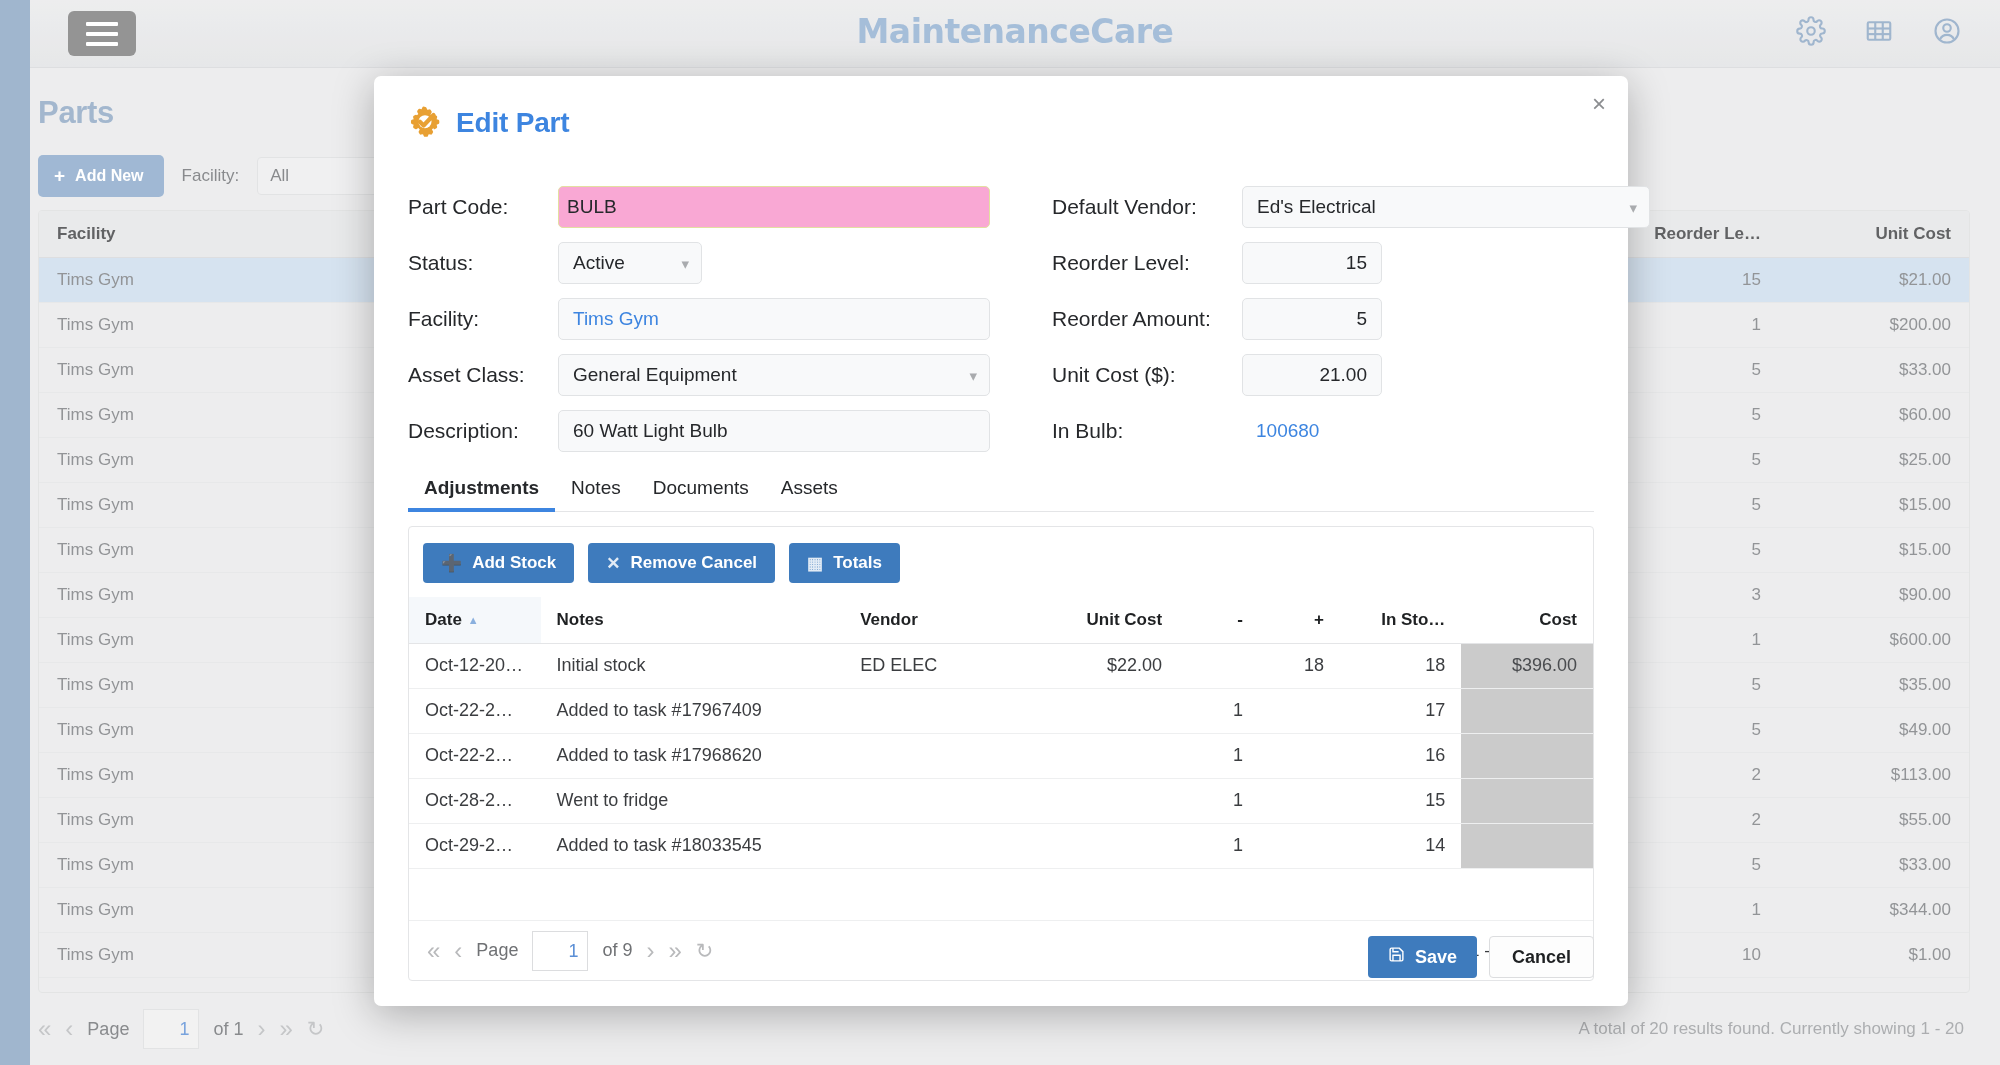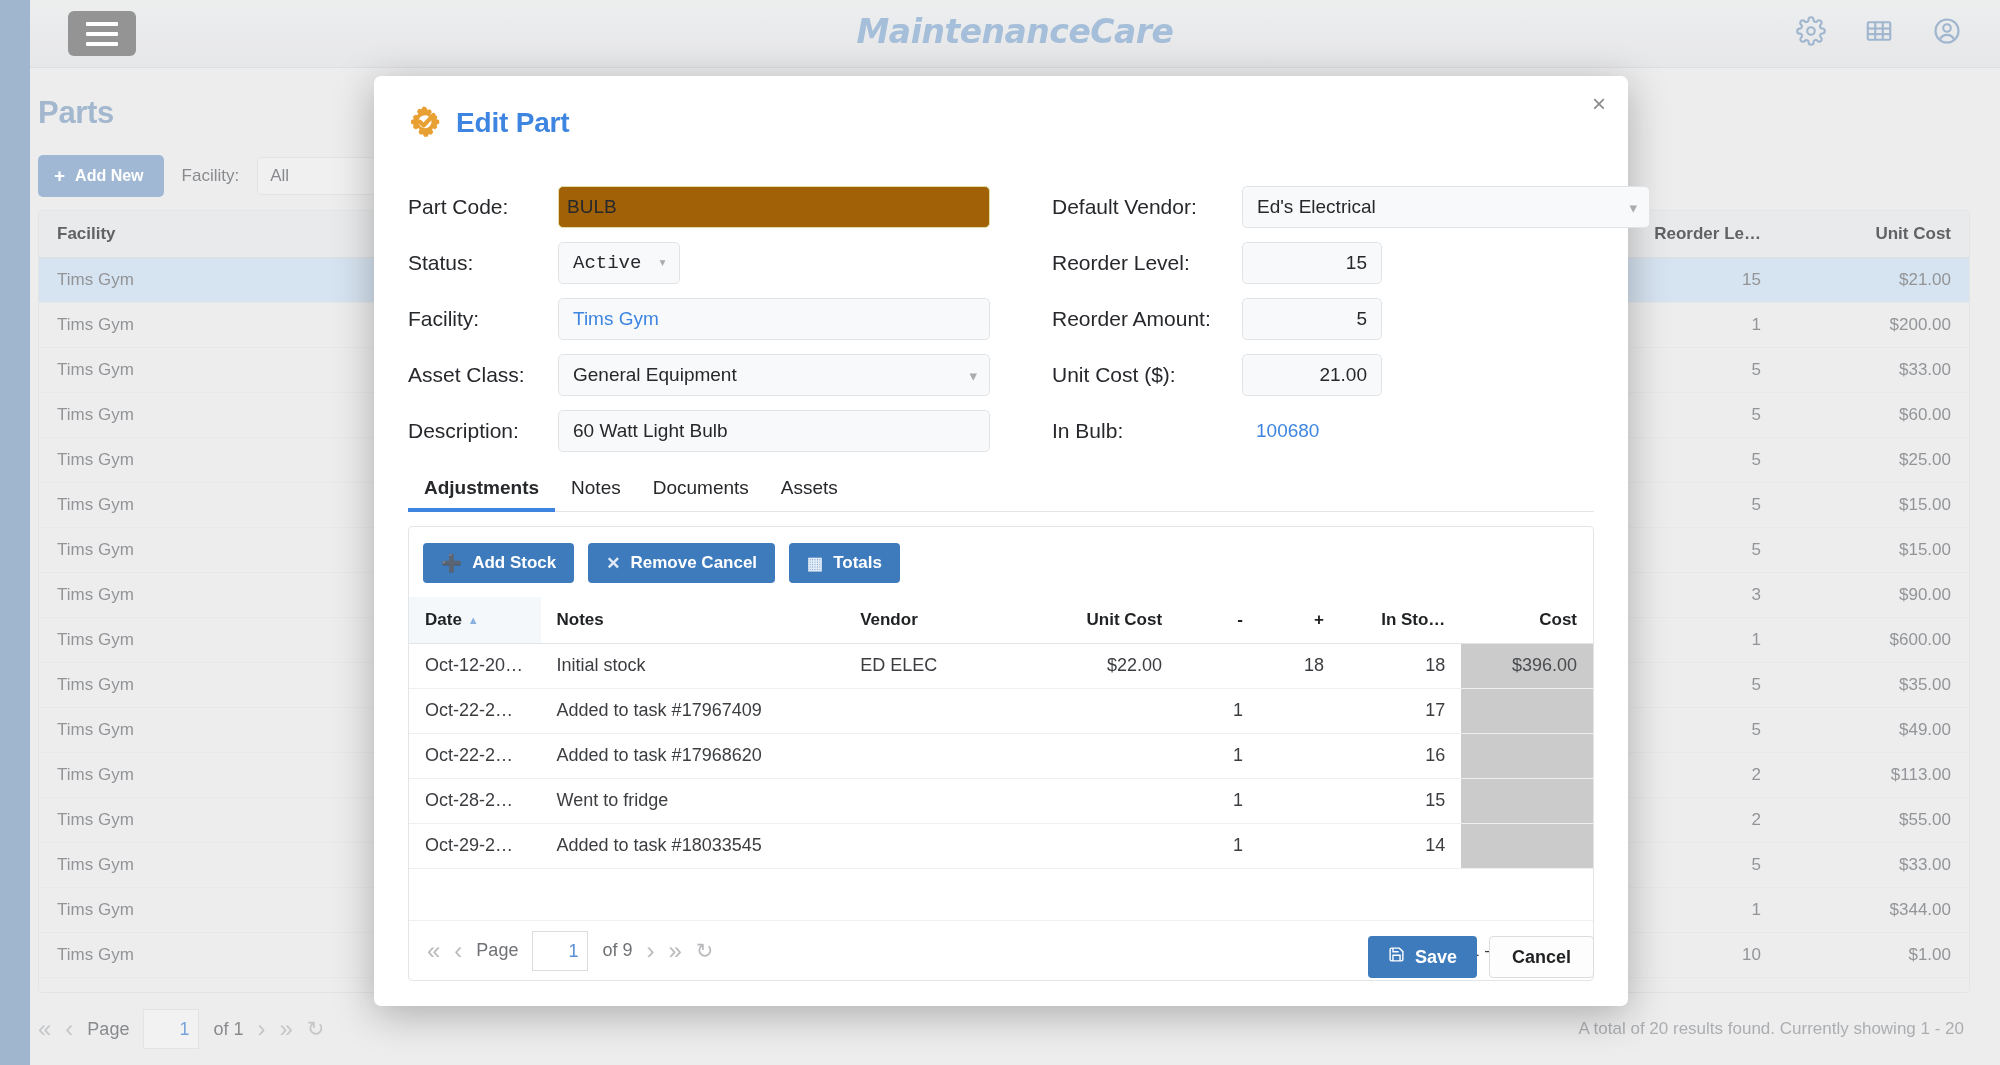--- a/index.html
+++ b/index.html
@@ -26,21 +26,21 @@
   #hamburger {
     position: absolute; left: 38px; top: 11px; width: 68px; height: 45px;
     background: #7d7d7d; border-radius: 6px;
     display: flex; flex-direction: column; justify-content: center; align-items: center; gap: 6px;
   }
   #hamburger span { display:block; width: 32px; height: 4px; background: #fff; border-radius: 1px; }
 
   #brand {
     position: absolute; left: 0; right: 0; top: 12px; text-align: center;
     font-family: "DejaVu Sans", sans-serif;
-    font-size: 33px; font-weight: 700; font-style: italic;
+    font-size: 33px; font-weight: 700; 
     color: #92b0d1; letter-spacing: -0.5px;
   }
   #topbar-icons { position: absolute; right: 38px; top: 16px; display: flex; gap: 38px; }
   #topbar-icons svg { display: block; }
 
   #page-title {
     position: absolute; left: 38px; top: 95px;
     font-size: 31px; font-weight: 700; color: #8fa8c4; letter-spacing: -0.3px;
   }
 
@@ -116,26 +116,26 @@
   .flabel { font-size: 21px; color: #26282b; width: 150px; flex: none; }
   .col-right .flabel { width: 190px; }
 
   .ctrl {
     height: 42px; background: #f8f9fa; border: 1px solid #e1e3e5;
     border-radius: 5px; font-size: 19px; color: #26282b;
     padding: 0 14px; line-height: 40px;
     font-family: "Liberation Sans", sans-serif;
   }
   .ctrl.wide { width: 432px; }
-  .ctrl.yellow { background: #a16207; border-color: #e3dfa0; padding-left: 8px; }
+  .ctrl.yellow { background: #f9a8d4; border-color: #e3dfa0; padding-left: 8px; }
   .ctrl.link { color: #3d85e0; }
   .ctrl.small { width: 140px; }
   .ctrl.num { text-align: right; padding-right: 14px; }
   .ctrl.sel { position: relative; padding-right: 34px; }
-  .ctrl.sel.tiny { width: 122px; font-family: Liberation Mono, monospace; }
+  .ctrl.sel.tiny { width: 144px; }
   .ctrl.sel.vend { width: 408px; }
   .chevdown {
     position: absolute; right: 12px; top: 50%; transform: translateY(-50%);
     color: #a9abae; font-size: 15px; line-height: 1;
   }
   .plaintext { font-size: 19px; color: #3d85e0; padding-left: 14px; line-height: 42px; }
 
   
   #tabs {
     position: absolute; left: 34px; right: 34px; top: 395px;

